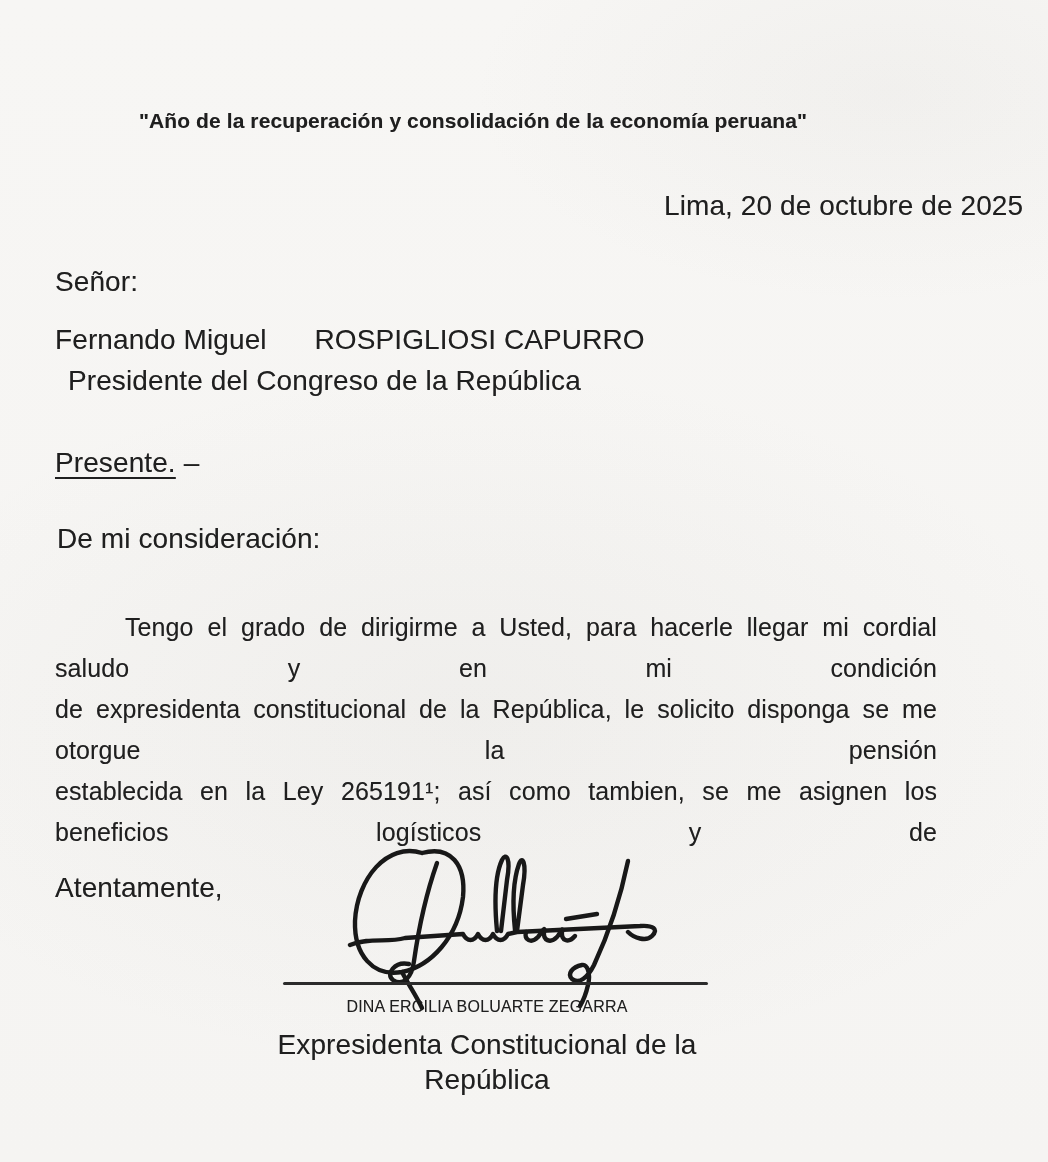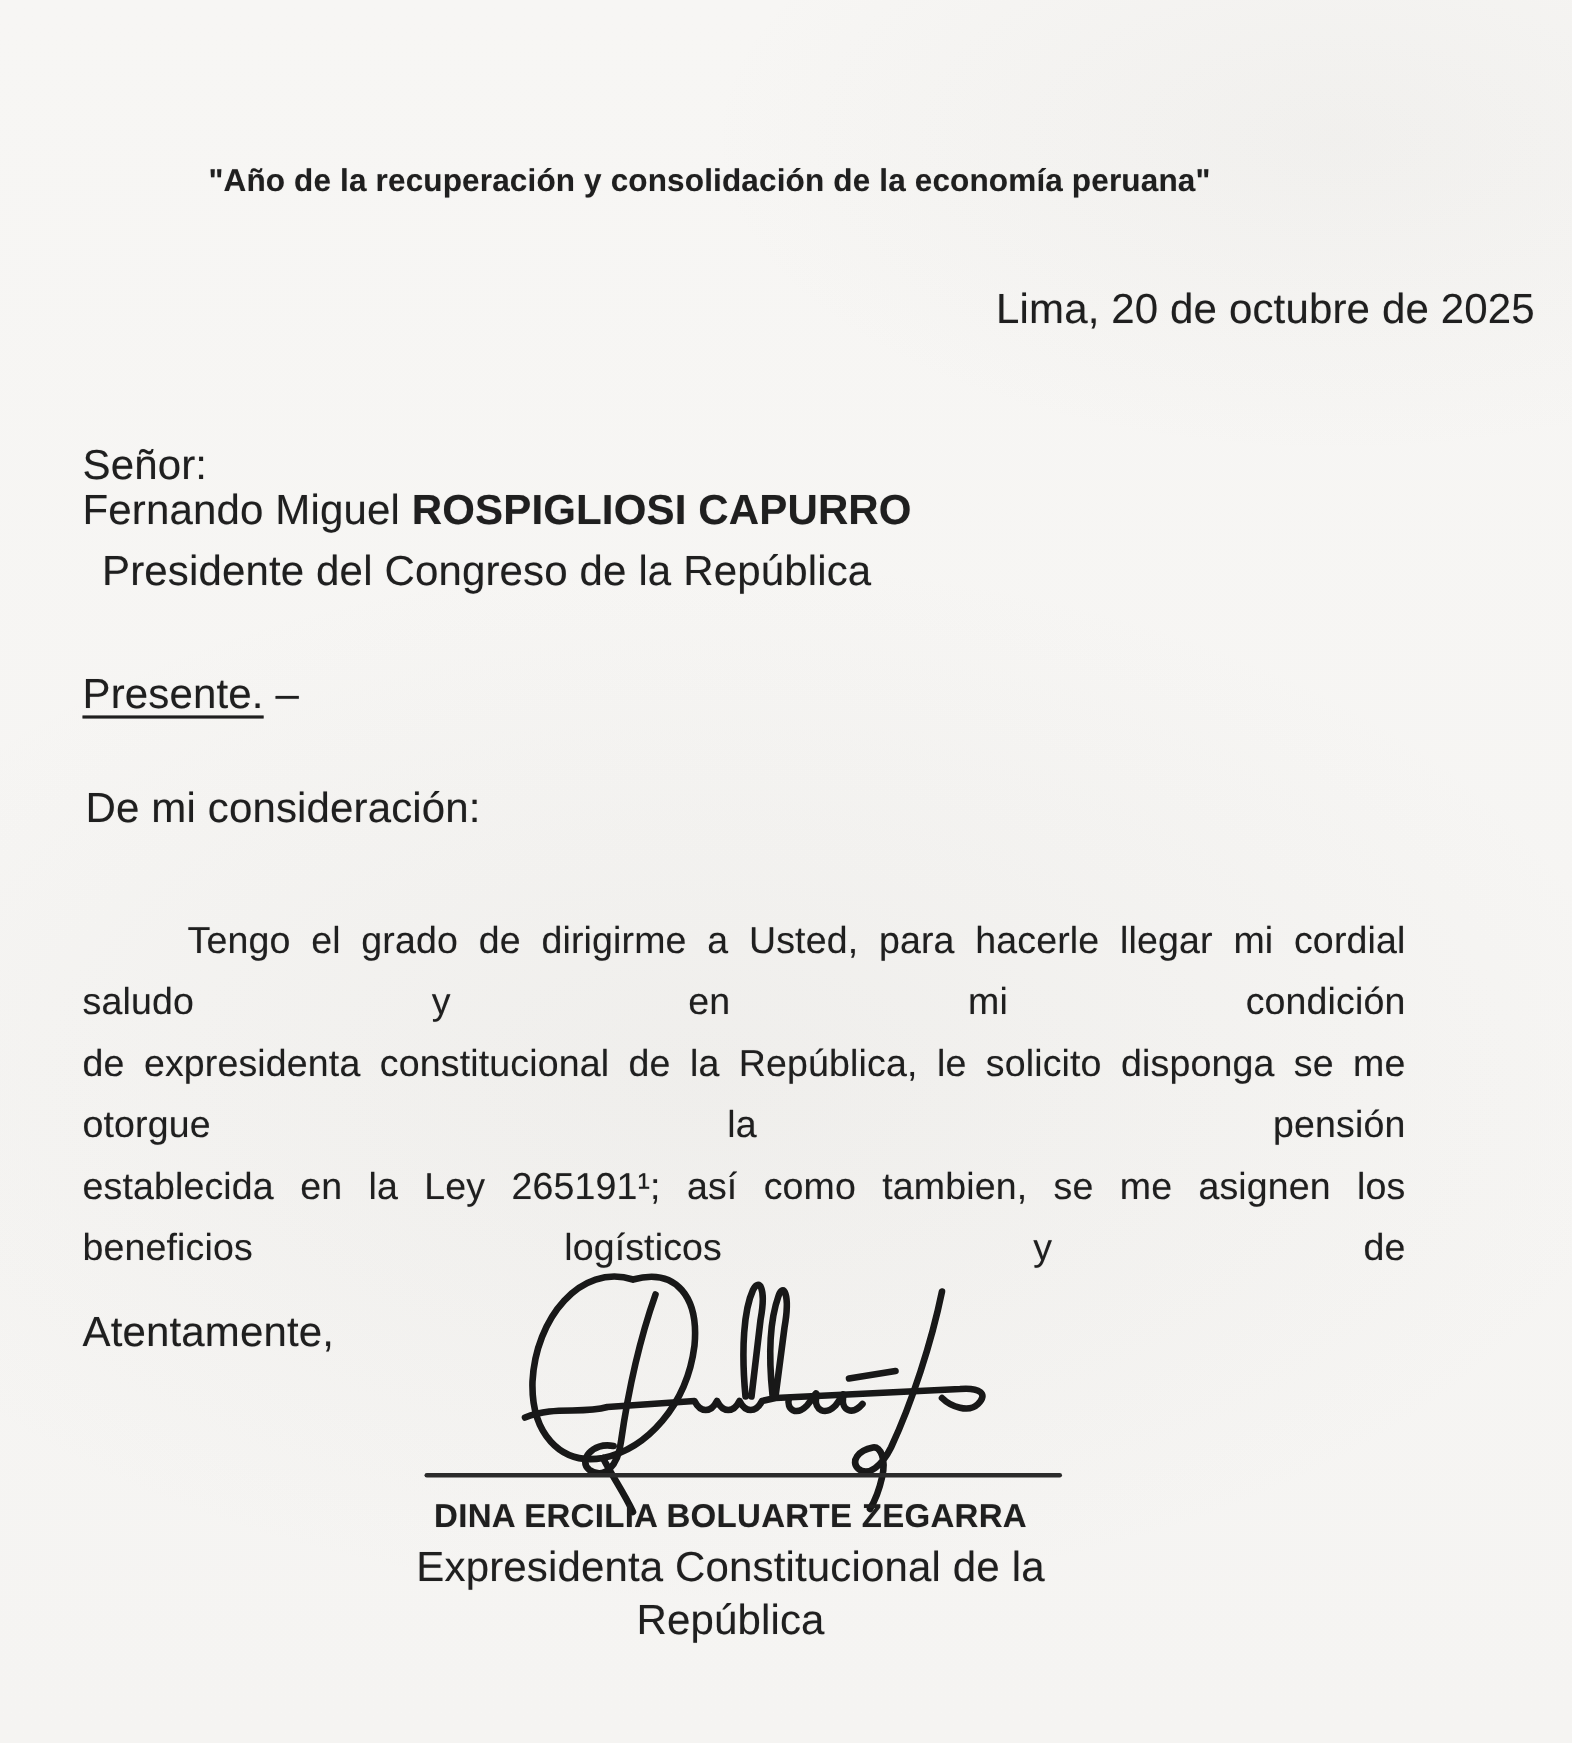--- a/index.html
+++ b/index.html
@@ -10,27 +10,27 @@
     background:
       radial-gradient(900px 500px at 45% 62%, rgba(180,178,172,0.10), rgba(0,0,0,0) 70%),
       radial-gradient(600px 300px at 85% 8%, rgba(170,168,162,0.08), rgba(0,0,0,0) 70%),
       linear-gradient(180deg,#f7f6f4 0%, #f6f5f3 55%, #f5f4f2 100%);
     overflow:hidden;
     font-family:"Liberation Sans", sans-serif;
     color:#1f1f1f;
   }
   .abs{position:absolute;}
   .t{font-size:28px;line-height:1.25;letter-spacing:0.1px;text-shadow:0 0 0.6px rgba(30,30,30,0.35);}
-  .bold{font-weight:700;}
+  .bold{font-weight:400;margin-left:40px;}
   .header-quote{
     top:108px;left:0;width:946px;
     text-align:center;font-weight:700;font-size:21px;
   }
   .date-line{top:188px;left:664px;}
-  .recipient-salutation{top:292px;left:55px;}
+  .recipient-salutation{top:264px;left:55px;}
   .recipient-name{top:322px;left:55px;}
   .recipient-position{top:363px;left:40px;margin-left:28px;}
   .presente-line{top:445px;left:55px;}
   .presente-underlined{
     text-decoration:underline;
     text-underline-offset:5px;
     text-decoration-thickness:2px;
     text-align:center;
   }
   .greeting-line{top:521px;left:57px;}
@@ -45,21 +45,21 @@
   .signature-svg{top:833px;left:325px;width:410px;height:180px;}
   .signature-svg path{
     fill:none;stroke:#181818;stroke-width:4.4;
     stroke-linecap:round;stroke-linejoin:round;
   }
   .signature-rule{
     top:982px;left:283px;width:425px;height:3px;
     background:#2b2b2b;border-radius:2px;
   }
   .signer-block{left:237px;width:500px;text-align:center;}
-  .signer-name{top:997px;font-size:22px;font-weight:700;letter-spacing:0.2px;}
+  .signer-name{top:997px;font-size:16px;font-weight:400;letter-spacing:0.2px;}
   .signer-title{top:1027px;}
   .signer-dni{top:1055px;}
 </style>
 </head>
 <body>
 
 <div class="page">
 
   <div class="abs t header-quote">"Año de la recuperación y consolidación de la economía peruana"</div>
 

